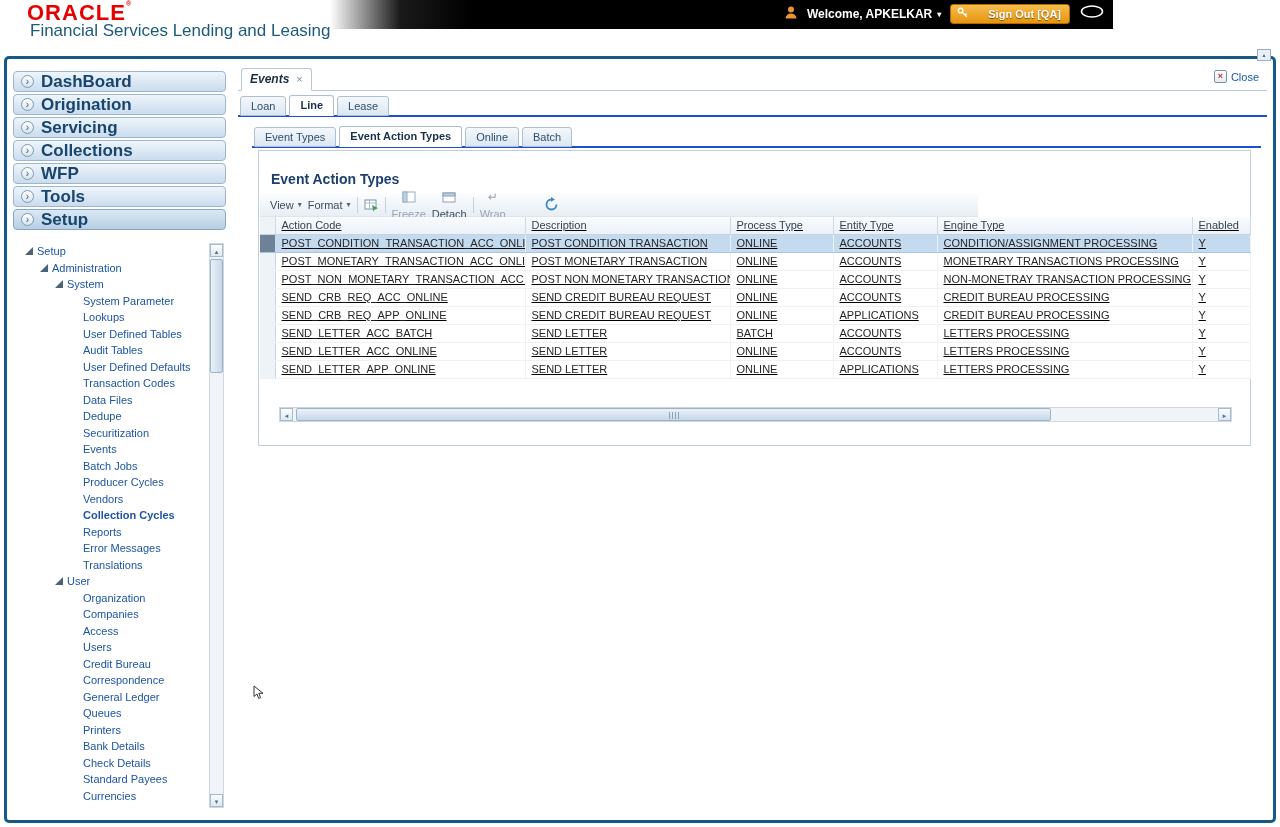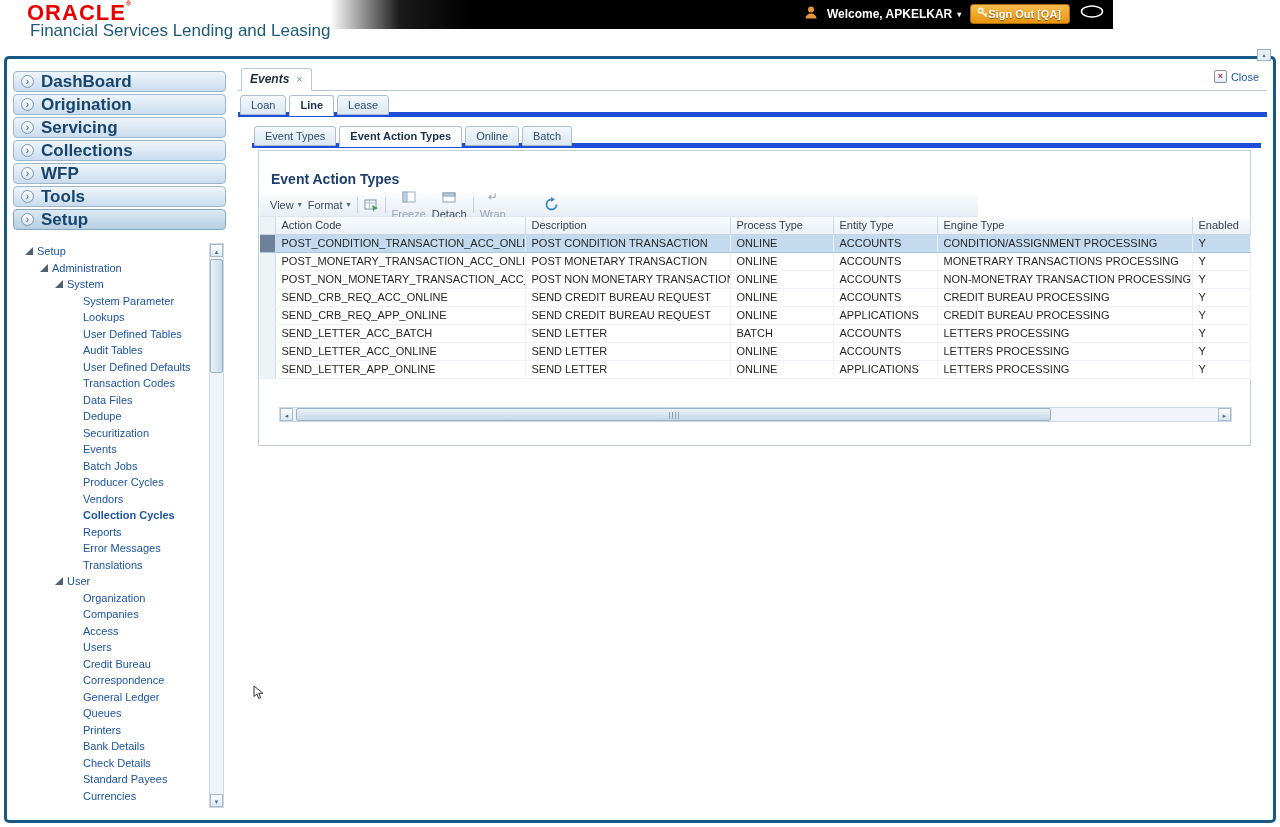--- a/index.html
+++ b/index.html
@@ -11,21 +11,21 @@
   .top-header { position:absolute; top:0; left:0; width:1113px; height:56px; background:#fff; }
   .black-band { position:absolute; top:0; right:0; width:783px; height:29px;
     background:linear-gradient(90deg, rgba(0,0,0,0) 0px, #1a1a1a 70px, #000 140px); }
   .oracle-logo { position:absolute; left:27px; top:0; font-size:22px; font-weight:bold;
     color:#e60000; letter-spacing:1px; }
   .oracle-logo::after { content:"\00AE"; font-size:7px; vertical-align:top; color:#e60000; }
   .app-subtitle { position:absolute; left:30px; top:21px; font-size:17px; color:#1d5a7c; }
   .user-area { position:absolute; top:4px; right:8px; display:flex; align-items:center; gap:9px; }
   .welcome { display:flex; align-items:center; gap:5px; color:#fff; font-size:12px; font-weight:bold; cursor:default; }
   .welcome .caret { font-size:8px; color:#fff; }
-  .signout-btn { display:flex; align-items:center; gap:0; padding:2px 8px 3px 6px;
+  .signout-btn { display:flex; align-items:center; gap:20px; padding:2px 8px 3px 6px;
     background:linear-gradient(#f6bc4e,#e8940f); border:1px solid #a96c08; border-radius:3px;
     color:#fff; font-size:11px; font-weight:bold; text-shadow:0 1px 1px #7a5205; }
   .chat-icon { display:inline-block; }
 
   
   .app-frame { position:absolute; left:4px; top:56px; width:1272px; height:767px;
     border:3px solid #175887; border-radius:5px; background:#fff; }
 
   
   .sidebar { position:absolute; left:2px; top:12px; width:221px; bottom:4px; }
@@ -60,21 +60,21 @@
     background:#fff; border:1px solid #b9c8d6; border-bottom:1px solid #fff; border-radius:3px 3px 0 0;
     padding:3px 8px 4px 8px; font-size:12px; font-weight:bold; font-style:italic; color:#1e2e3e; cursor:pointer; }
   .doc-tab .x { font-style:normal; font-weight:normal; font-size:11px; color:#7d8c9a; cursor:pointer; }
   .close-area { position:absolute; top:11px; right:14px; display:flex; align-items:center; gap:4px;
     font-size:11px; color:#1a57a0; cursor:pointer; }
   .close-box { width:13px; height:13px; border:1px solid #7a92a8; background:linear-gradient(#fff,#e4ecf3);
     color:#c03030; font-size:9px; font-weight:bold; line-height:11px; text-align:center; border-radius:2px; }
   .corner-scroll { position:absolute; top:-10px; right:2px; width:14px; height:12px; text-align:center;
     font-size:6px; line-height:11px; color:#53708a; background:#e8eff6; border:1px solid #9ab0c4; }
 
-  .tab-row { position:absolute; height:22px; border-bottom:5px solid #1d4ed8; display:flex; align-items:flex-start; }
+  .tab-row { position:absolute; height:22px; border-bottom:2px solid #1d4ed8; display:flex; align-items:center; }
   .product-tabs { top:36px; left:3px; right:6px; }
   .sub-tabs { top:67px; left:17px; right:12px; }
   .tab { margin:0 1px -1px 2px; padding:3px 10px 3px 10px; font-size:11px; color:#2e4e6e;
     background:linear-gradient(#f4f8fc,#dce7f1); border:1px solid #aebfd0; border-radius:3px 3px 0 0; cursor:pointer; }
   .tab.active { background:#fff; font-weight:bold; color:#17314b; border-bottom:1px solid #fff; padding-bottom:4px; }
 
   .panel { position:absolute; top:91px; left:23px; width:993px; height:296px;
     border:1px solid #c0cedc; background:#fff; }
   .panel-title { position:absolute; top:20px; left:12px; font-size:14px; font-weight:bold; color:#1c3f6e; }
   .toolbar { position:absolute; top:42px; left:1px; width:718px; height:24px; display:flex; align-items:center;
@@ -84,21 +84,21 @@
   .tb-menu .caret { font-size:8px; color:#51646f; }
   .tb-sep { width:1px; height:16px; background:#c6d2dd; }
   .tb-btn { display:flex; align-items:center; gap:4px; cursor:pointer;flex-direction:column; }
   .tb-btn.disabled { color:#97a5b2; }
   .tb-btn svg, .tb-iconbtn svg { display:block; }
   .tb-iconbtn { cursor:pointer; display:flex; align-items:center; }
   .refresh-btn { margin-left:32px; }
   .wrap-glyph { font-size:12px; color:#97a5b2; }
 
   
-  .grid-wrap { position:absolute; top:66px; left:1px; width:991px; height:190px; overflow:hidden; }
+  .grid-wrap { position:absolute; top:66px; left:1px; width:991px; height:190px; overflow:hidden;text-decoration:underline; }
   table.grid { border-collapse:collapse; table-layout:fixed; width:990px; font-size:11px; }
   .grid col.c0 { width:15px; } .grid col.c1 { width:250px; } .grid col.c2 { width:205px; }
   .grid col.c3 { width:103px; } .grid col.c4 { width:104px; } .grid col.c5 { width:255px; }
   .grid col.c6 { width:58px; }
   .grid th { height:17px; text-align:left; font-weight:normal; color:#333f4b; padding:0 6px;
     background:linear-gradient(#f9fbfd,#ebf1f7); border-bottom:1px solid #c6d3e0; border-right:1px solid #cfdae5;
     white-space:nowrap; overflow:hidden; }
   .grid th.gutter, .grid td.gutter { padding:0; background:#eef3f8; border-right:1px solid #cfdae5; }
   .grid td { height:18px; padding:0 6px; color:#262626; border-bottom:1px solid #eef2f6;
     border-right:1px solid #eef2f6; white-space:nowrap; overflow:hidden; }

